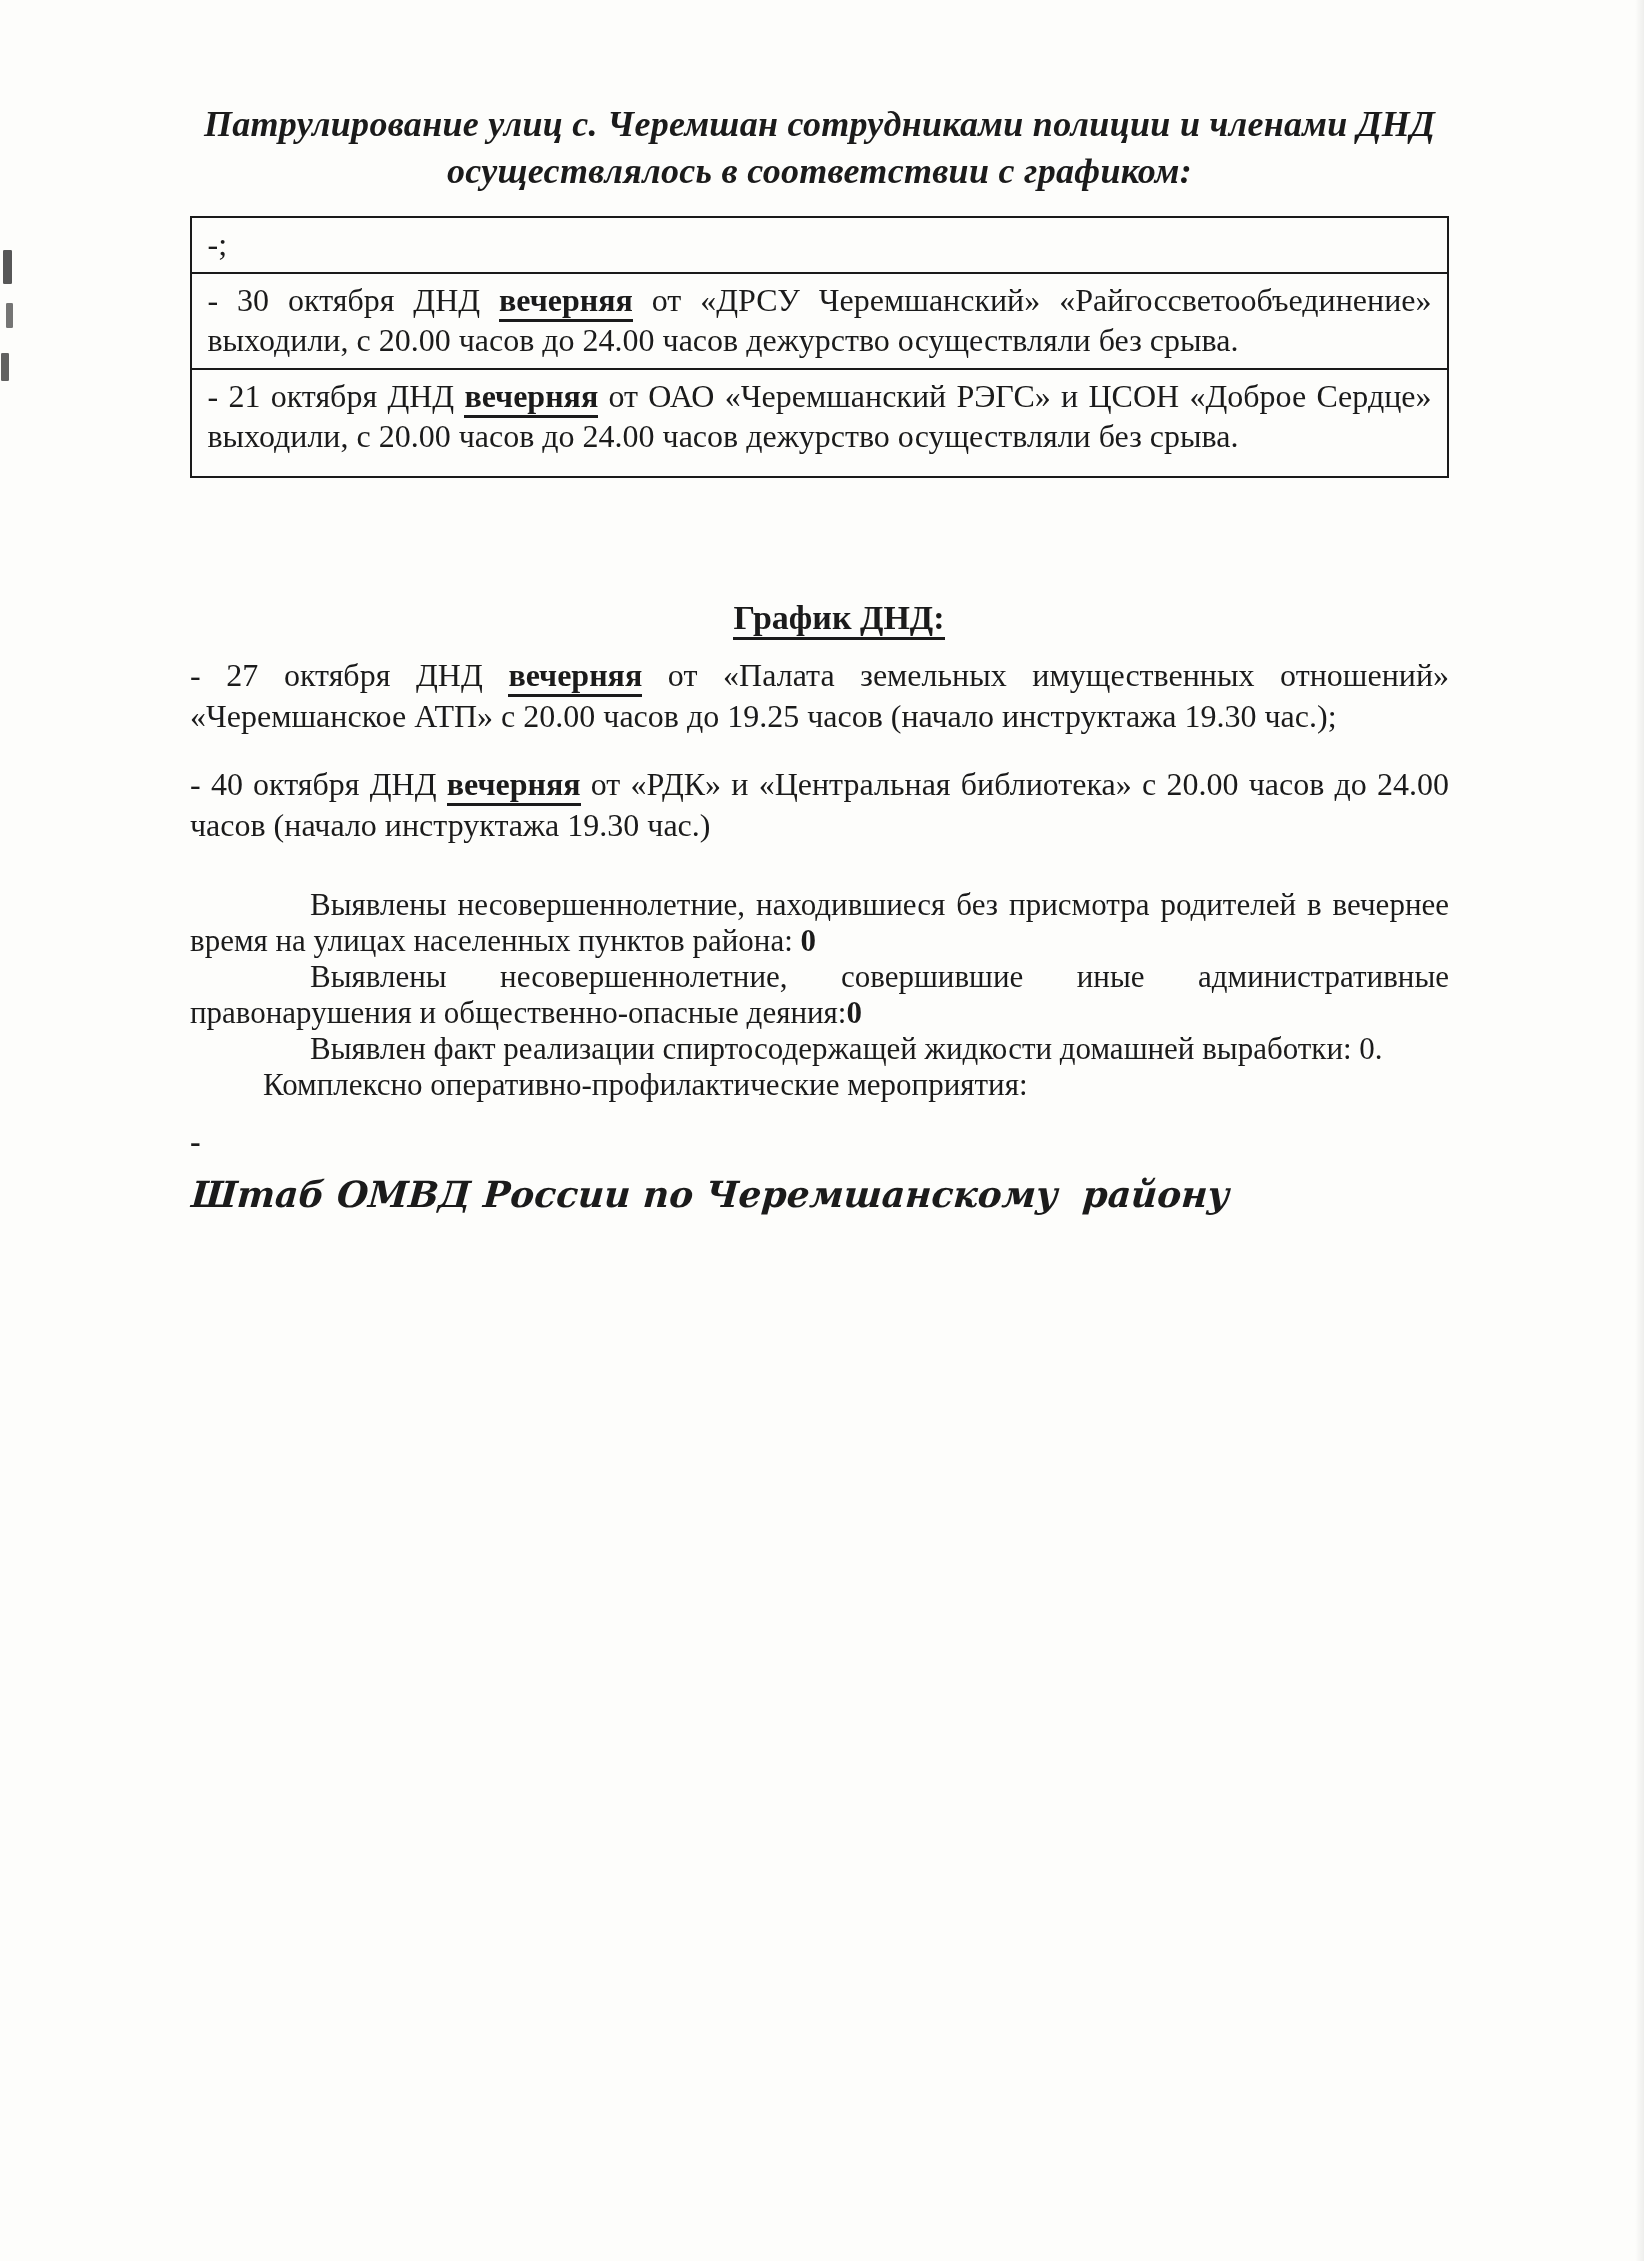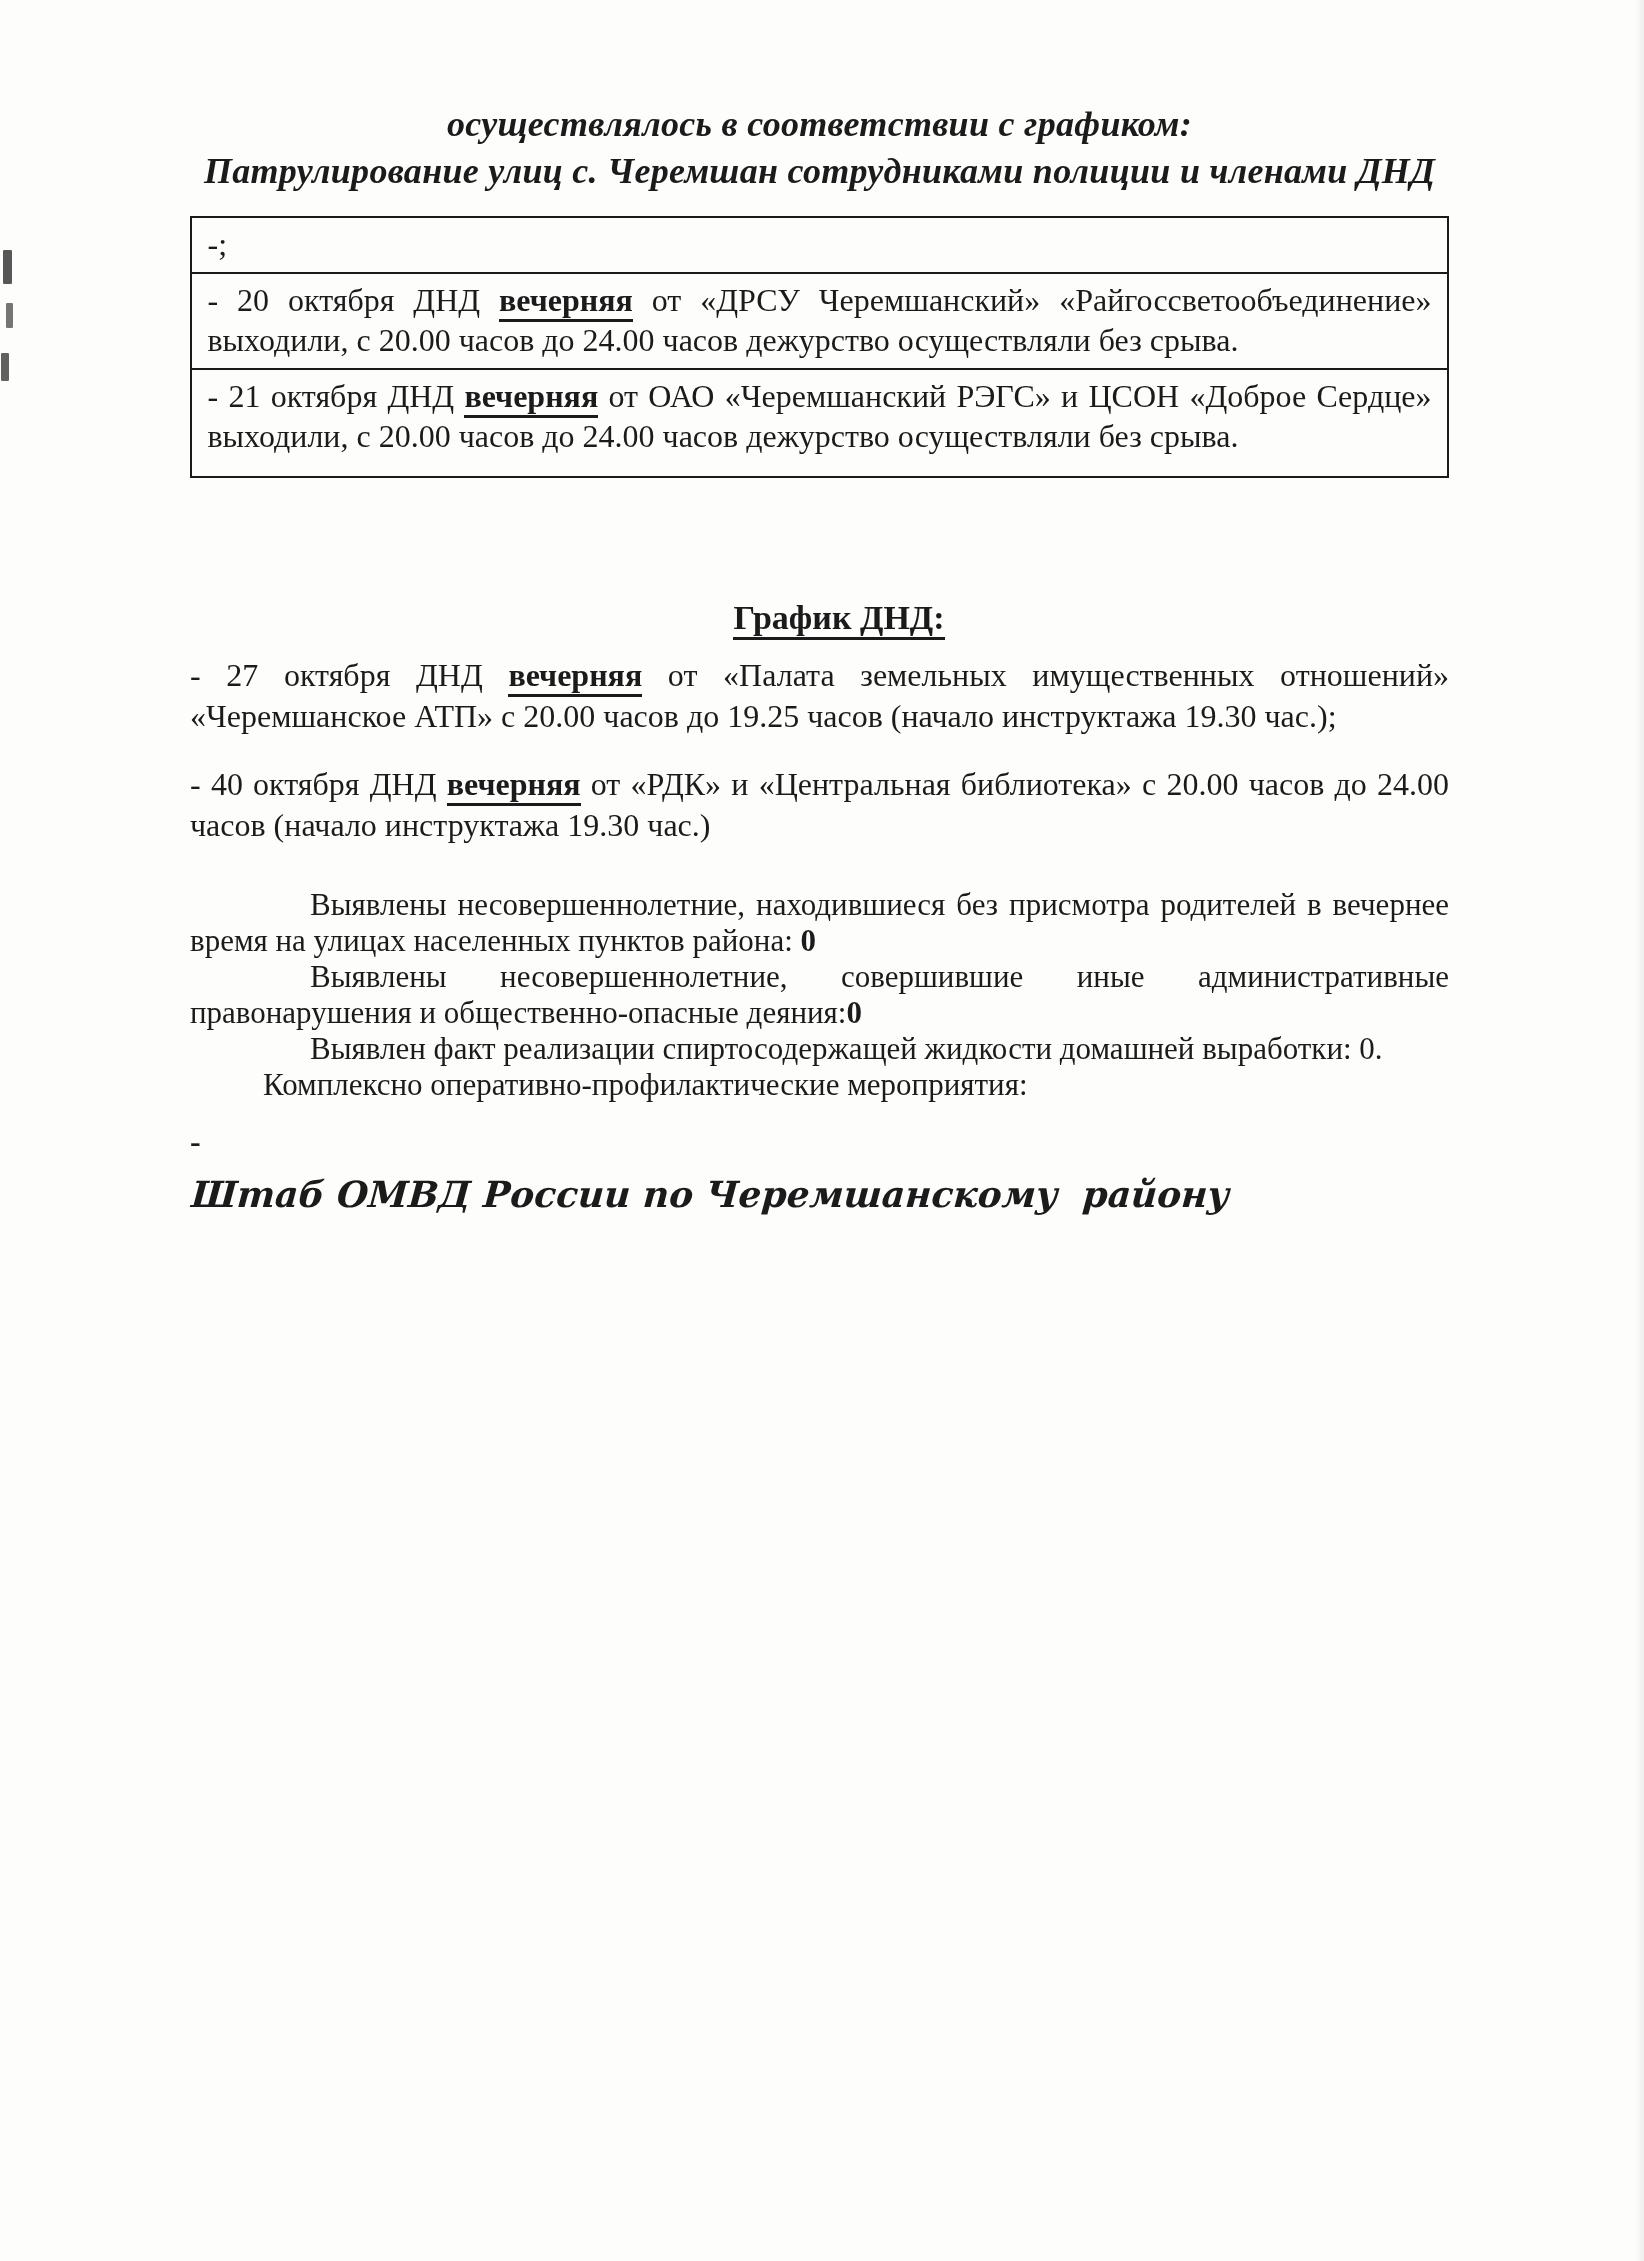--- a/index.html
+++ b/index.html
@@ -132,31 +132,31 @@
 <div class="page">
 
   <span class="scan-speck speck-1"></span>
   <span class="scan-speck speck-2"></span>
   <span class="scan-speck speck-3"></span>
   <span class="edge-shade"></span>
 
   <div class="content">
 
     <header class="doc-title">
+      <div>Патрулирование улиц с. Черемшан сотрудниками полиции и членами ДНД</div>
       <div>осуществлялось в соответствии с графиком:</div>
-      <div>Патрулирование улиц с. Черемшан сотрудниками полиции и членами ДНД</div>
     </header>
 
     <table class="patrol-table">
       <tbody>
         <tr class="row-empty">
           <td>-;</td>
         </tr>
         <tr class="row-oct20">
-          <td><span>- 20 октября ДНД </span><span class="em-underline">вечерняя</span><span> от «ДРСУ Черемшанский» «Райгоссветообъединение» выходили, с 20.00 часов до 24.00 часов дежурство осуществляли без срыва.</span></td>
+          <td><span>- 30 октября ДНД </span><span class="em-underline">вечерняя</span><span> от «ДРСУ Черемшанский» «Райгоссветообъединение» выходили, с 20.00 часов до 24.00 часов дежурство осуществляли без срыва.</span></td>
         </tr>
         <tr class="row-oct21">
           <td><span>- 21 октября ДНД </span><span class="em-underline">вечерняя</span><span> от ОАО «Черемшанский РЭГС» и ЦСОН «Доброе Сердце» выходили, с 20.00 часов до 24.00 часов дежурство осуществляли без срыва.</span></td>
         </tr>
       </tbody>
     </table>
 
     <h2 class="schedule-heading"><span>График ДНД:</span></h2>
 
     <p class="para oct27"><span>- 27 октября ДНД </span><span class="em-underline">вечерняя</span><span> от «Палата земельных имущественных отношений» «Черемшанское АТП» с 20.00 часов до 19.25 часов (начало инструктажа 19.30 час.);</span></p>

